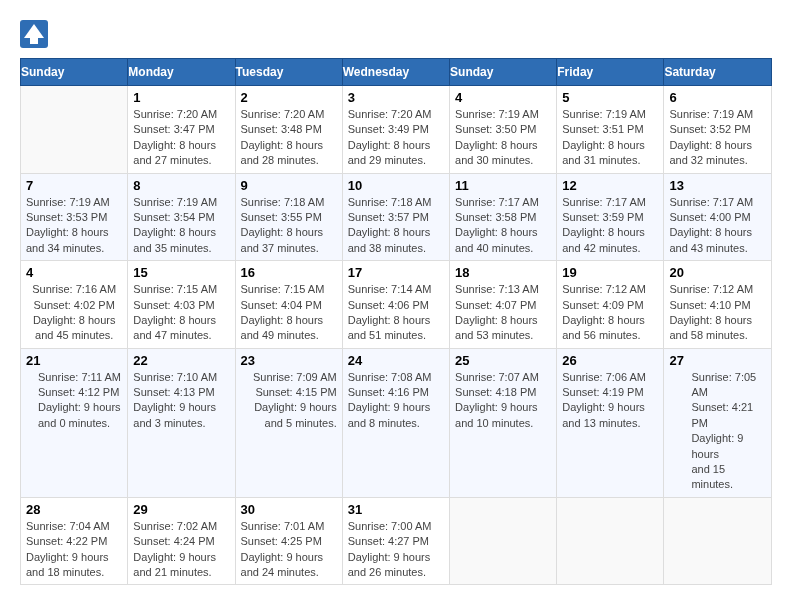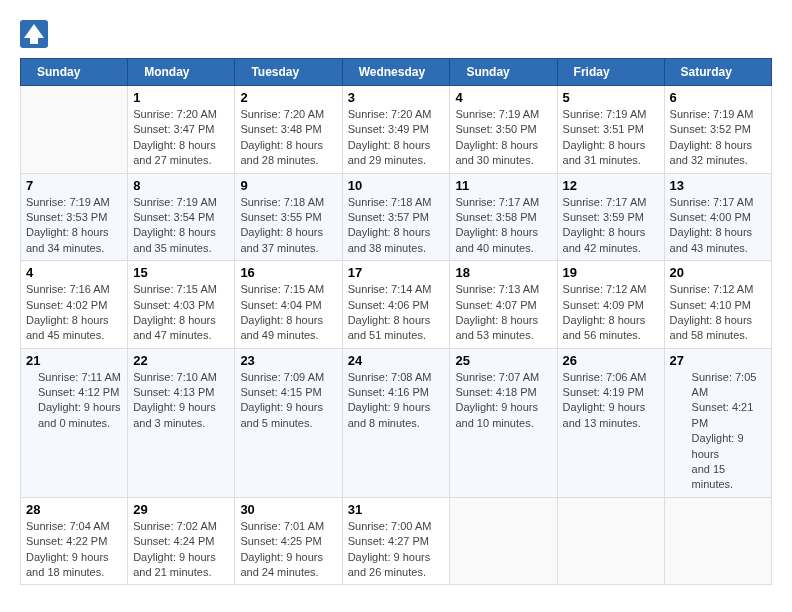--- a/index.html
+++ b/index.html
@@ -50,21 +50,21 @@
     table {
       width: 100%;
       border-collapse: collapse;
       font-size: 11px;
     }
     thead tr {
       background-color: #2e6db4;
       color: #fff;
     }
     thead th {
-      padding: 6px 16px;
+      padding: 6px 0;
       text-align: left;
       font-size: 12px;
       font-weight: bold;
       border: 1px solid #1a4d8a;
     }
     tbody tr {
       border: 1px solid #ccc;
     }
     tbody td {
       vertical-align: top;
@@ -221,21 +221,21 @@
           <span class="day-number">13</span>
           <div class="day-info" style="white-space: pre-line;">Sunrise: 7:17 AM
 Sunset: 4:00 PM
 Daylight: 8 hours
 and 43 minutes.</div>
         </td>
       </tr>
       <tr>
         <td>
           <span class="day-number">4</span>
-          <div class="day-info" style="white-space: pre-line;">Sunrise: 7:16 AM
+          <div class="day-info" style="white-space: pre-line; text-align: center;">Sunrise: 7:16 AM
 Sunset: 4:02 PM
 Daylight: 8 hours
 and 45 minutes.</div>
         </td>
         <td>
           <span class="day-number">15</span>
           <div class="day-info" style="white-space: pre-line;">Sunrise: 7:15 AM
 Sunset: 4:03 PM
 Daylight: 8 hours
 and 47 minutes.</div>
@@ -286,21 +286,21 @@
         </td>
         <td>
           <span class="day-number">22</span>
           <div class="day-info" style="white-space: pre-line;">Sunrise: 7:10 AM
 Sunset: 4:13 PM
 Daylight: 9 hours
 and 3 minutes.</div>
         </td>
         <td>
           <span class="day-number">23</span>
-          <div class="day-info" style="white-space: pre-line;">Sunrise: 7:09 AM
+          <div class="day-info" style="white-space: pre-line; text-align: right;">Sunrise: 7:09 AM
 Sunset: 4:15 PM
 Daylight: 9 hours
 and 5 minutes.</div>
         </td>
         <td>
           <span class="day-number">24</span>
           <div class="day-info" style="white-space: pre-line;">Sunrise: 7:08 AM
 Sunset: 4:16 PM
 Daylight: 9 hours
 and 8 minutes.</div>

